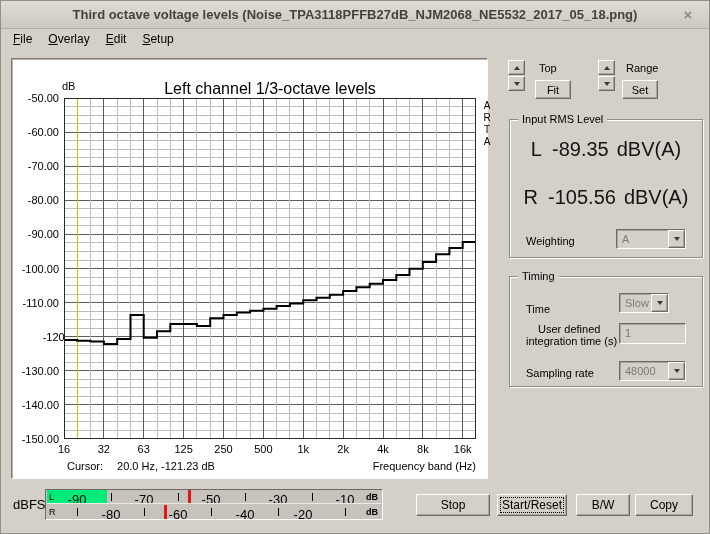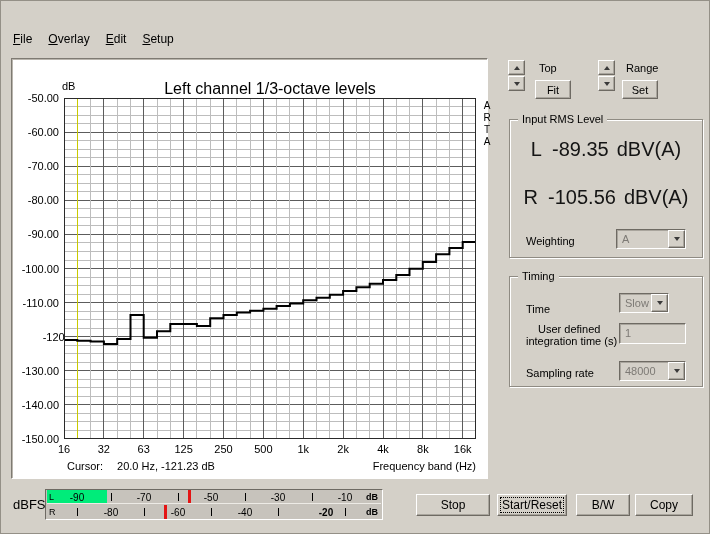--- a/index.html
+++ b/index.html
@@ -56,31 +56,35 @@
   .rms-line .ch{margin-right:10px;}
   .rms-line .u{margin-left:8px;}
 
   
   .meter{position:absolute;left:44px;top:441px;width:338px;height:31px;background:#c7c3bc;
          border:1px solid;border-color:#6e6a63 #ffffff #ffffff #6e6a63;}
   .meter-row{position:absolute;left:1px;width:334px;height:14px;overflow:hidden;}
   .meter-row.rowL{top:0;border-bottom:1px solid #edebe6;}
   .meter-row.rowR{top:15px;}
   .m-ch{position:absolute;left:2px;top:2px;font-size:9px;color:#000;z-index:3;}
-  .m-label{position:absolute;top:2px;transform:translateX(-50%);font-size:10px;color:#000;z-index:3;}
+  .m-label{position:absolute;top:2px;transform:translateX(-50%);font-size:13px;color:#000;z-index:3;}
   .m-tick{position:absolute;top:3px;width:1px;height:8px;background:#000;z-index:3;}
   .m-fill{position:absolute;left:0;top:0;height:100%;z-index:1;}
   .m-peak{position:absolute;top:0;width:3px;height:100%;z-index:2;}
   .m-unit{position:absolute;right:3px;top:2px;font-size:9px;font-weight:bold;color:#000;z-index:3;}
   .dbfs{position:absolute;left:12px;top:449px;font-size:13px;color:#000;}
 </style>
 </head>
 <body>
 
 <div class="window">
+  <div class="titlebar">
+    <span class="title-text">Third octave voltage levels (Noise_TPA3118PFFB27dB_NJM2068_NE5532_2017_05_18.png)</span>
+    <span class="close-btn">×</span>
+  </div>
 
   <div class="menubar">
       <span class="menu-item"><u>F</u>ile</span>
       <span class="menu-item"><u>O</u>verlay</span>
       <span class="menu-item"><u>E</u>dit</span>
       <span class="menu-item"><u>S</u>etup</span>
     </div>
 
   <div class="main">
 
@@ -272,21 +276,21 @@
           <span class="m-tick" style="left:198px;"></span>
           <span class="m-tick" style="left:265px;"></span>
           <span class="m-unit">dB</span>
         </div>
       <div class="meter-row rowR" id="meterR">
           <div class="m-peak" style="left:117px;background:#e41414;"></div>
           <span class="m-ch">R</span>
           <span class="m-label" style="left:64px;">-80</span>
           <span class="m-label" style="left:131px;">-60</span>
           <span class="m-label" style="left:198px;">-40</span>
-          <span class="m-label" style="left:279px;font-weight:bold;">-20</span>
+          <span class="m-label" style="left:256px;">-20</span>
           <span class="m-tick" style="left:30px;"></span>
           <span class="m-tick" style="left:97px;"></span>
           <span class="m-tick" style="left:164px;"></span>
           <span class="m-tick" style="left:231px;"></span>
           <span class="m-tick" style="left:298px;"></span>
           <span class="m-unit">dB</span>
         </div>
     </div>
     <button class="push-btn" style="left:415px;top:446px;width:74px;">Stop</button>
     <button class="push-btn focused" style="left:496px;top:446px;width:70px;">Start/Reset</button>

